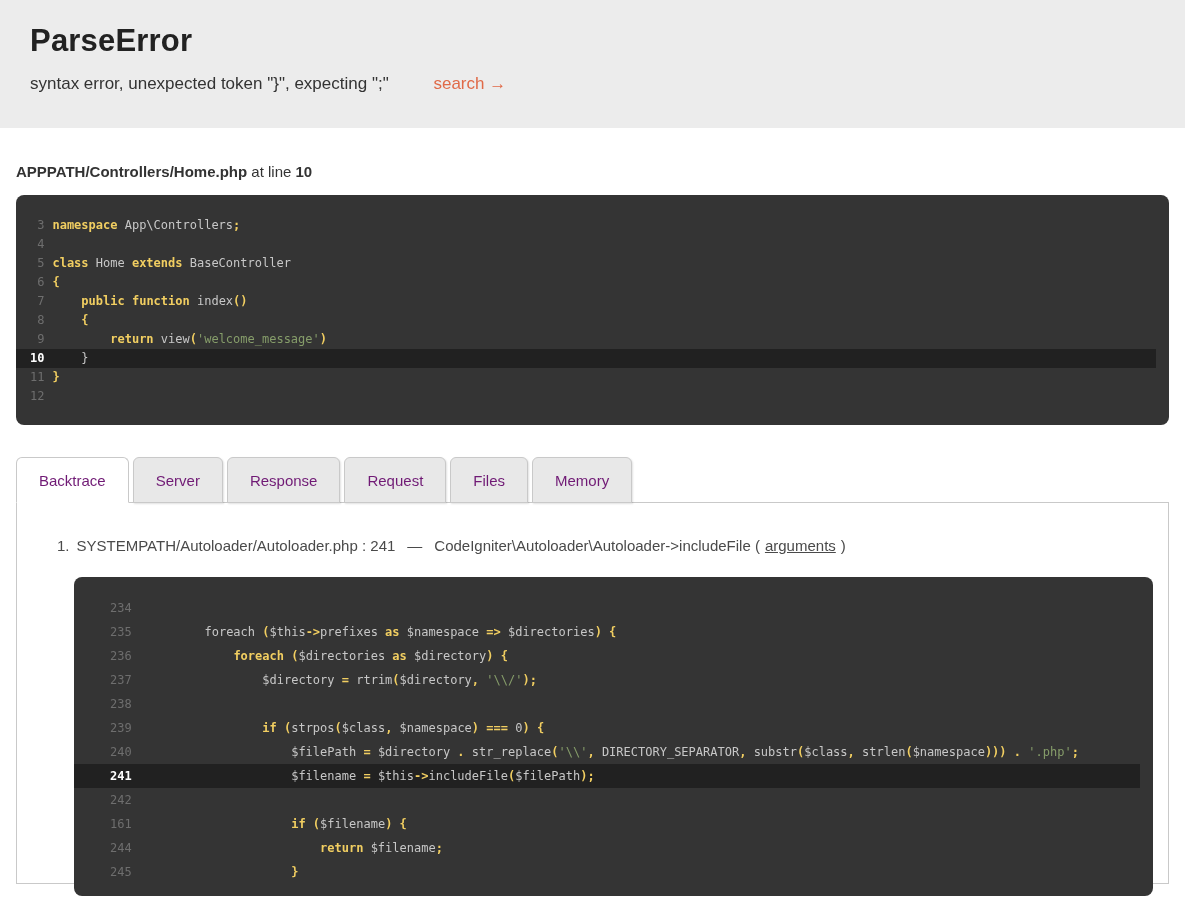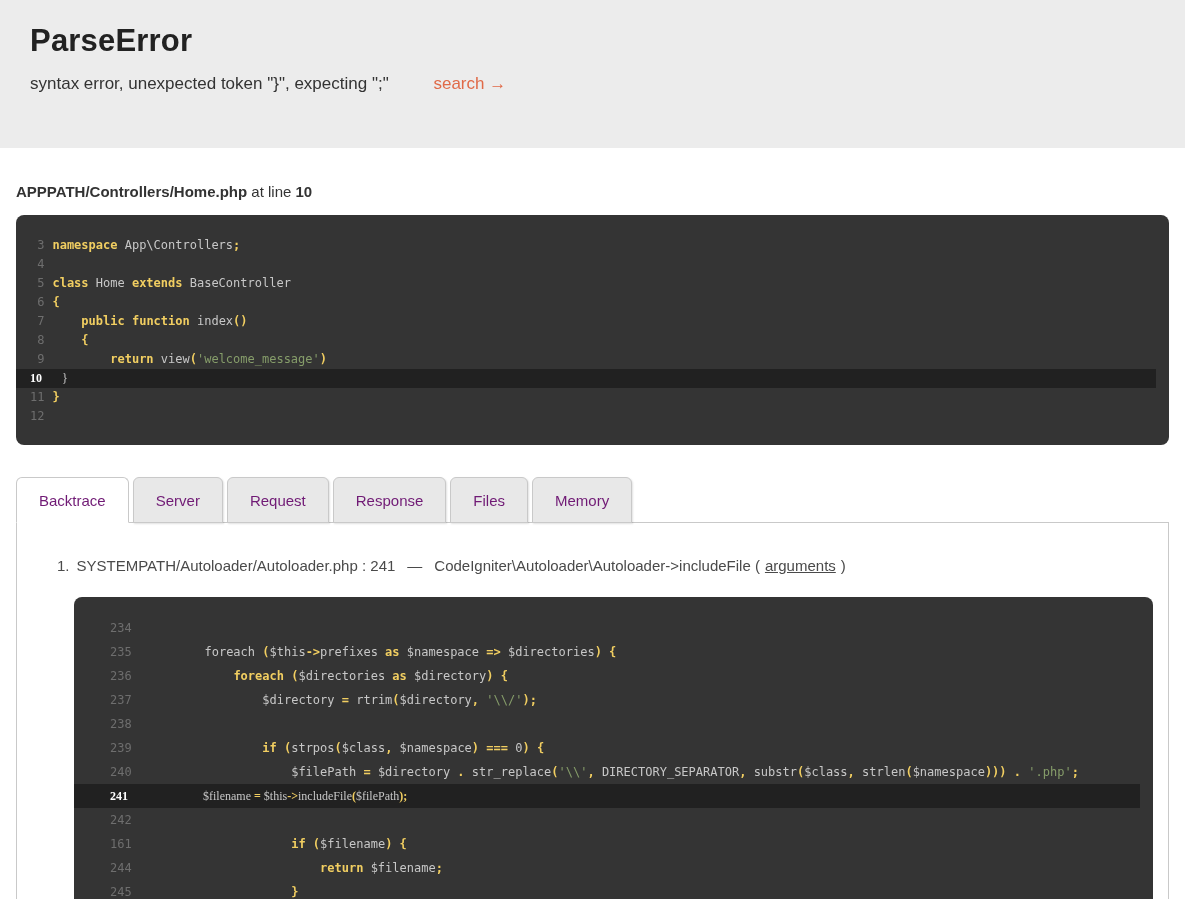--- a/index.html
+++ b/index.html
@@ -8,21 +8,21 @@
     width: 1185px; height: 899px;
     overflow: hidden;
     background: #ffffff;
     font-family: "Liberation Sans", sans-serif;
     color: var(--body-text, #333);
   }
 
   
   .header {
     background: var(--header-bg, #ECECEC);
-    height: 148px;
+    height: 128px;
     padding: 22px 30px 0 30px;
   }
   .header h1 {
     margin: 0;
     font-size: 31px;
     line-height: 38px;
     font-weight: bold;
     color: var(--title-text, #222);
     letter-spacing: 0.2px;
   }
@@ -60,21 +60,20 @@
   }
   .code-block .code-line {
     white-space: pre;
     padding-left: 14px;
     line-height: 19px;
     min-height: 19px;
   }
   .code-block .code-line.hl {
     background: var(--code-hl-bg, #212121);
     margin-right: 13px;
-    font-family: Liberation Serif, serif;
   }
   .code-block .ln {
     display: inline-block;
     text-align: right;
     color: var(--line-number, #6E6E6E);
     margin-right: 8px;
   }
   .code-block .code-line.hl .ln {
     color: #ffffff;
     font-weight: bold;
@@ -171,22 +170,22 @@
       <div class="code-line"><span class="ln">8</span><span class="c-d">    </span><span class="c-k">{</span></div>
       <div class="code-line"><span class="ln">9</span><span class="c-d">        </span><span class="c-k">return</span><span class="c-d"> view</span><span class="c-k">(</span><span class="c-s">'welcome_message'</span><span class="c-k">)</span></div>
       <div class="code-line hl"><span class="ln">10</span><span class="c-d">    }</span></div>
       <div class="code-line"><span class="ln">11</span><span class="c-k">}</span></div>
       <div class="code-line"><span class="ln">12</span></div>
     </div>
 
   <div class="tabs">
       <button class="tab active">Backtrace</button>
       <button class="tab">Server</button>
+      <button class="tab">Response</button>
       <button class="tab">Request</button>
-      <button class="tab">Response</button>
       <button class="tab">Files</button>
       <button class="tab">Memory</button>
     </div>
 
   <div class="panel">
     <div class="trace-item">
       <span class="marker">1.</span><span class="loc">SYSTEMPATH/Autoloader/Autoloader.php : 241</span><span class="dash">—</span><span class="sig">CodeIgniter\Autoloader\Autoloader-&gt;includeFile (</span><a class="args-link">arguments</a><span class="sig">)</span>
     </div>
     <div class="code-block num3 trace-code">
         <div class="code-line"><span class="ln">234</span></div>

